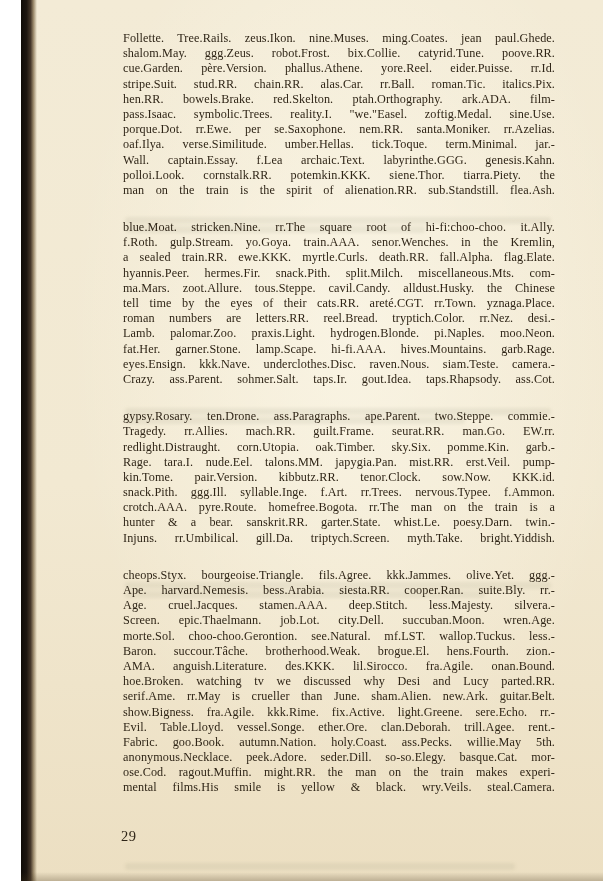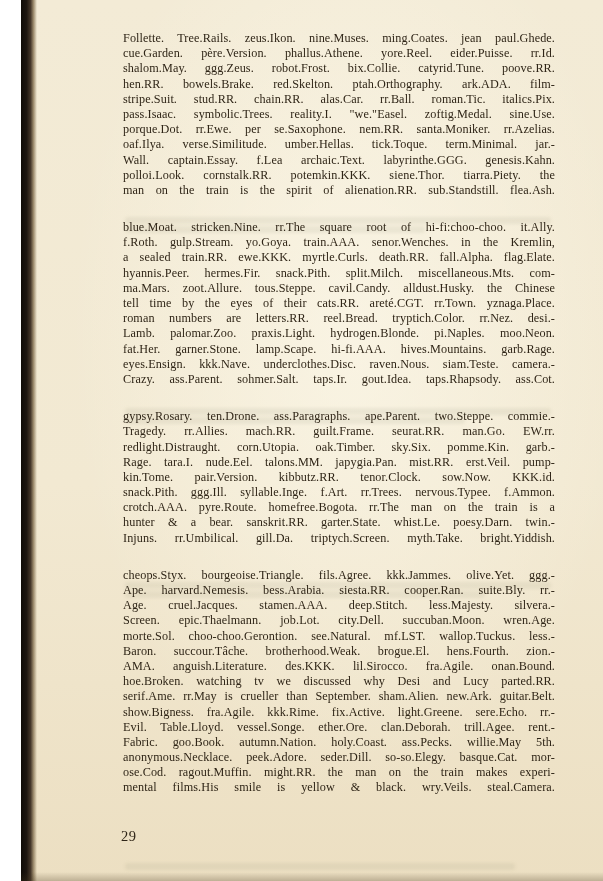--- a/index.html
+++ b/index.html
@@ -100,24 +100,24 @@
   <div class="ghost g2"></div>
   <div class="ghost g3"></div>
   <div class="ghost g4"></div>
   <div class="ghost g5"></div>
   <div class="ghost g6"></div>
   <div class="ghost g7"></div>
 
   <div id="text-block">
       <div class="paragraph">
         <div class="line">Follette. Tree.Rails. zeus.Ikon. nine.Muses. ming.Coates. jean paul.Ghede.</div>
+        <div class="line">shalom.May. ggg.Zeus. robot.Frost. bix.Collie. catyrid.Tune. poove.RR.</div>
         <div class="line">cue.Garden. père.Version. phallus.Athene. yore.Reel. eider.Puisse. rr.Id.</div>
-        <div class="line">shalom.May. ggg.Zeus. robot.Frost. bix.Collie. catyrid.Tune. poove.RR.</div>
+        <div class="line">stripe.Suit. stud.RR. chain.RR. alas.Car. rr.Ball. roman.Tic. italics.Pix.</div>
         <div class="line">hen.RR. bowels.Brake. red.Skelton. ptah.Orthography. ark.ADA. film-</div>
-        <div class="line">stripe.Suit. stud.RR. chain.RR. alas.Car. rr.Ball. roman.Tic. italics.Pix.</div>
         <div class="line">pass.Isaac. symbolic.Trees. reality.I. "we."Easel. zoftig.Medal. sine.Use.</div>
         <div class="line">porque.Dot. rr.Ewe. per se.Saxophone. nem.RR. santa.Moniker. rr.Azelias.</div>
         <div class="line">oaf.Ilya. verse.Similitude. umber.Hellas. tick.Toque. term.Minimal. jar.-</div>
         <div class="line">Wall. captain.Essay. f.Lea archaic.Text. labyrinthe.GGG. genesis.Kahn.</div>
         <div class="line">polloi.Look. cornstalk.RR. potemkin.KKK. siene.Thor. tiarra.Piety. the</div>
         <div class="line">man on the train is the spirit of alienation.RR. sub.Standstill. flea.Ash.</div>
       </div>
       <div class="paragraph">
         <div class="line">blue.Moat. stricken.Nine. rr.The square root of hi-fi:choo-choo. it.Ally.</div>
         <div class="line">f.Roth. gulp.Stream. yo.Goya. train.AAA. senor.Wenches. in the Kremlin,</div>
@@ -144,21 +144,21 @@
       </div>
       <div class="paragraph">
         <div class="line">cheops.Styx. bourgeoise.Triangle. fils.Agree. kkk.Jammes. olive.Yet. ggg.-</div>
         <div class="line">Ape. harvard.Nemesis. bess.Arabia. siesta.RR. cooper.Ran. suite.Bly. rr.-</div>
         <div class="line">Age. cruel.Jacques. stamen.AAA. deep.Stitch. less.Majesty. silvera.-</div>
         <div class="line">Screen. epic.Thaelmann. job.Lot. city.Dell. succuban.Moon. wren.Age.</div>
         <div class="line">morte.Sol. choo-choo.Gerontion. see.Natural. mf.LST. wallop.Tuckus. less.-</div>
         <div class="line">Baron. succour.Tâche. brotherhood.Weak. brogue.El. hens.Fourth. zion.-</div>
         <div class="line">AMA. anguish.Literature. des.KKK. lil.Sirocco. fra.Agile. onan.Bound.</div>
         <div class="line">hoe.Broken. watching tv we discussed why Desi and Lucy parted.RR.</div>
-        <div class="line">serif.Ame. rr.May is crueller than September. sham.Alien. new.Ark. guitar.Belt.</div>
+        <div class="line">serif.Ame. rr.May is crueller than June. sham.Alien. new.Ark. guitar.Belt.</div>
         <div class="line">show.Bigness. fra.Agile. kkk.Rime. fix.Active. light.Greene. sere.Echo. rr.-</div>
         <div class="line">Evil. Table.Lloyd. vessel.Songe. ether.Ore. clan.Deborah. trill.Agee. rent.-</div>
         <div class="line">Fabric. goo.Book. autumn.Nation. holy.Coast. ass.Pecks. willie.May 5th.</div>
         <div class="line">anonymous.Necklace. peek.Adore. seder.Dill. so-so.Elegy. basque.Cat. mor-</div>
         <div class="line">ose.Cod. ragout.Muffin. might.RR. the man on the train makes experi-</div>
         <div class="line">mental films.His smile is yellow &amp; black. wry.Veils. steal.Camera.</div>
       </div>
     </div>
 
   <div id="page-number">29</div>

